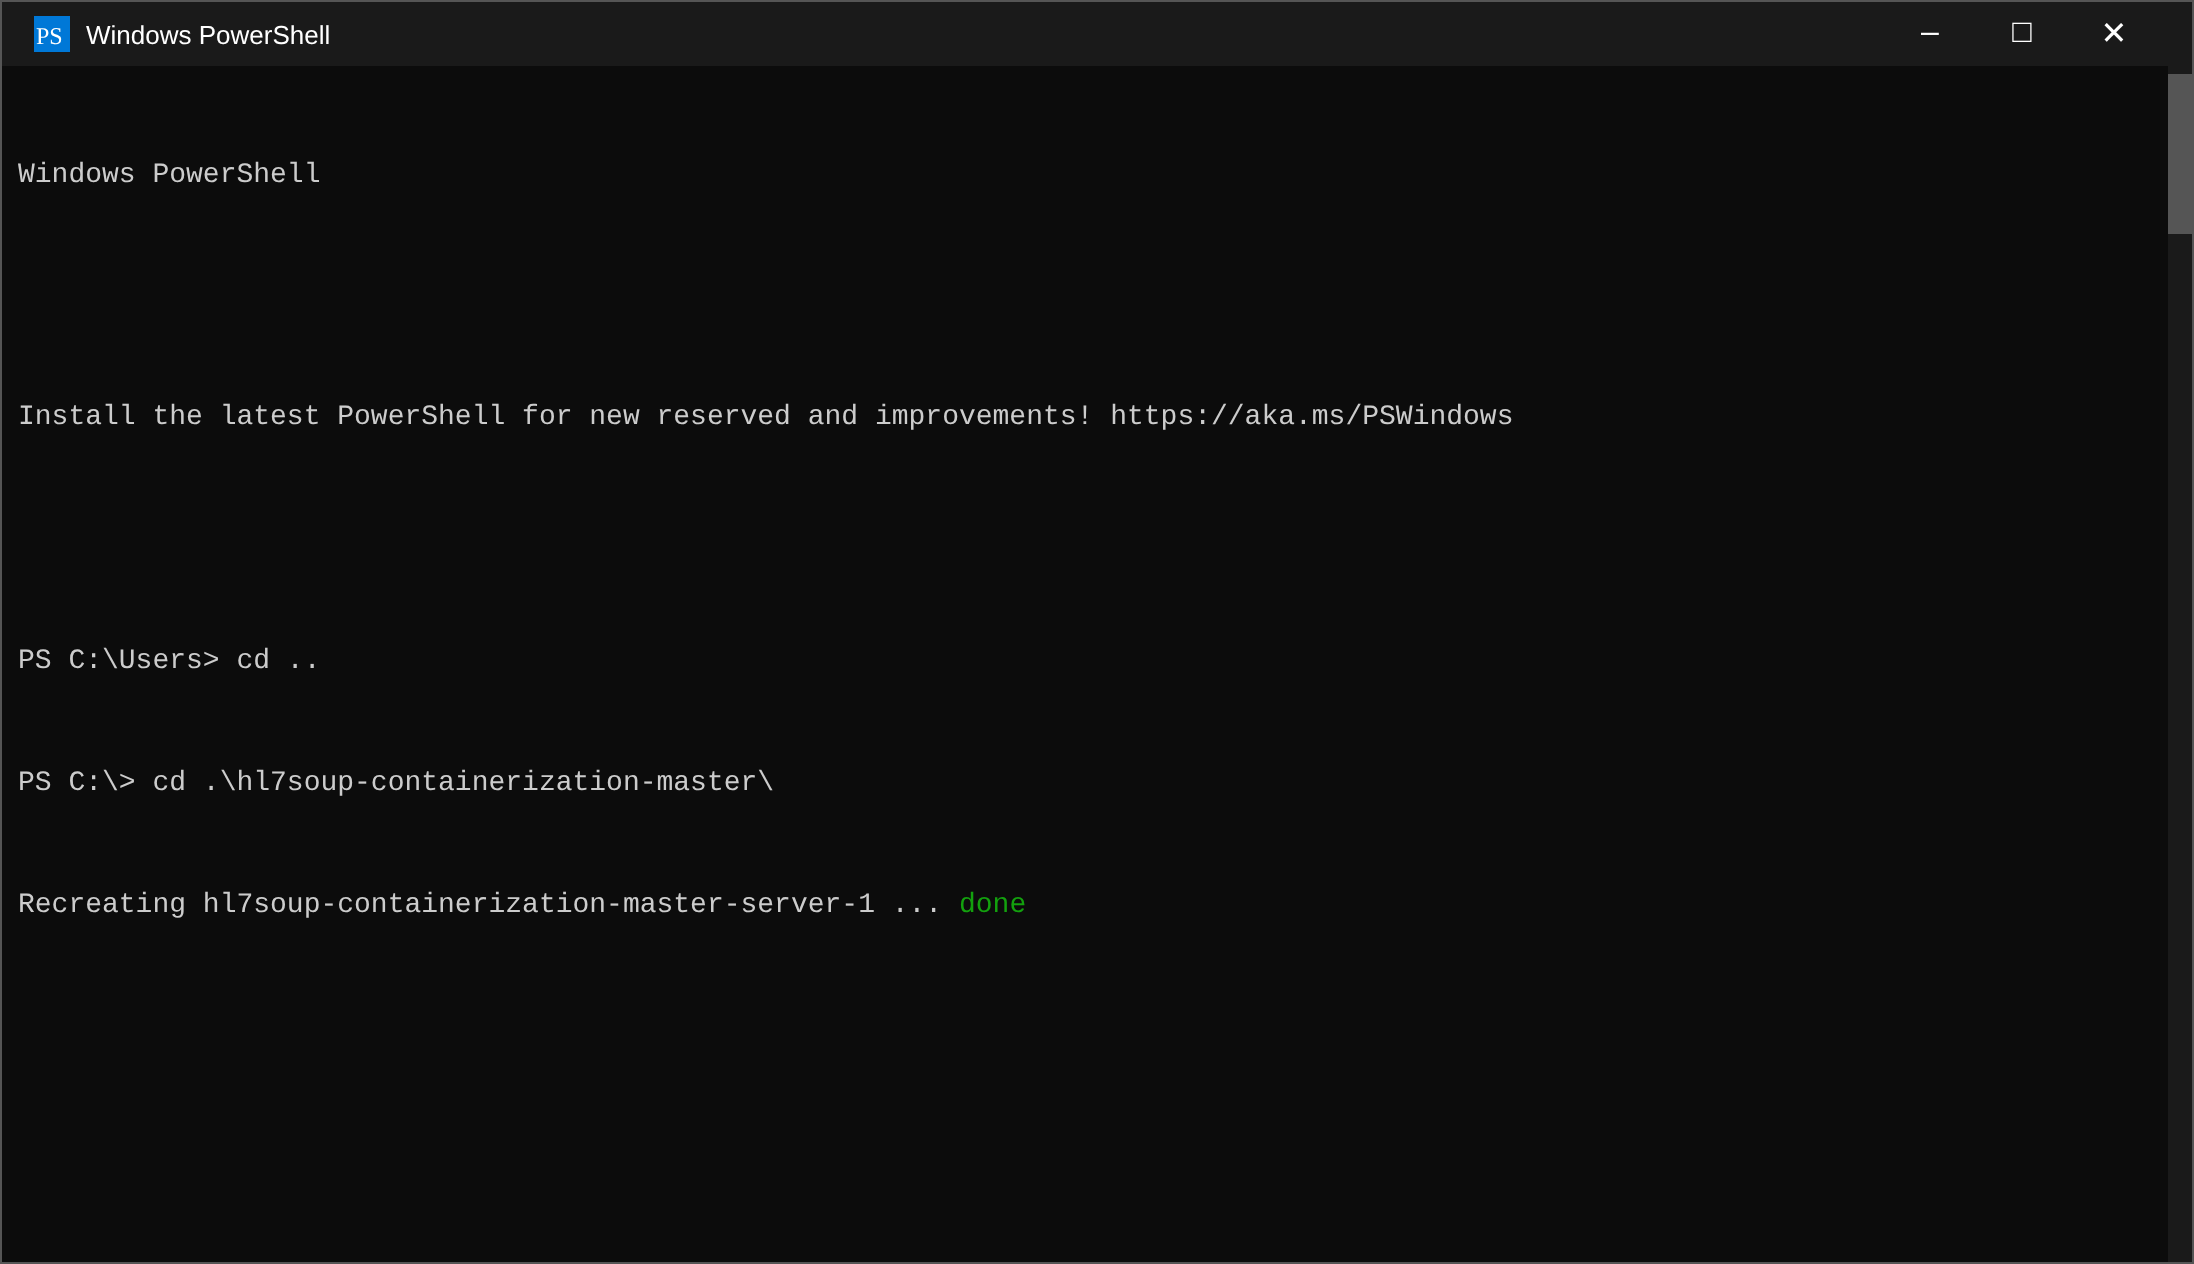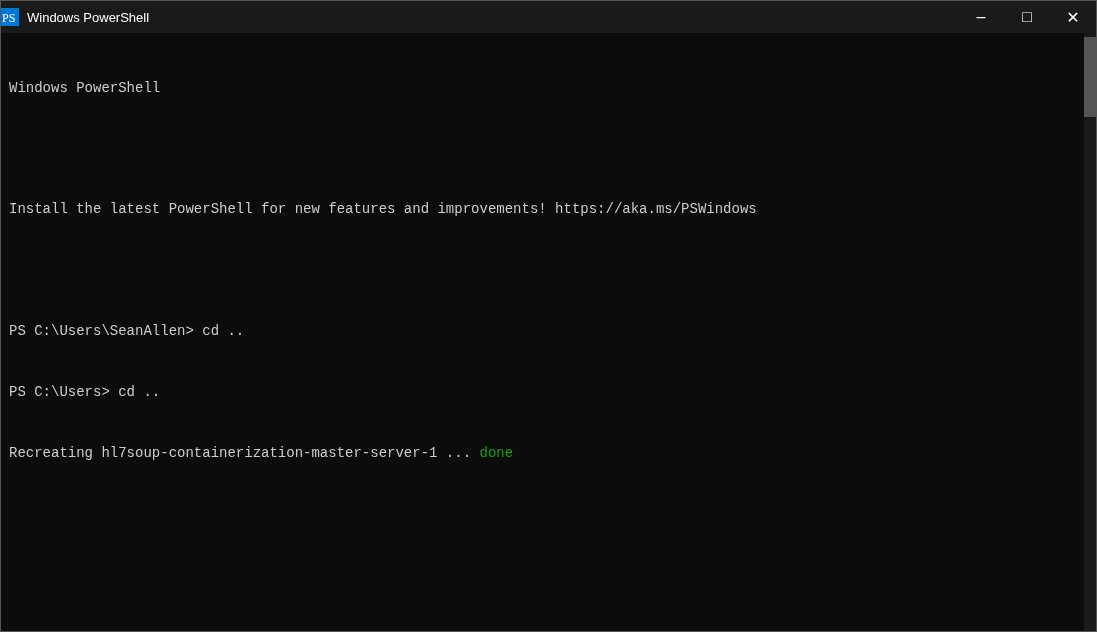--- a/index.html
+++ b/index.html
@@ -23,21 +23,21 @@
       flex-direction: column;
       border: 1px solid #555;
     }
 
     .title-bar {
       height: 32px;
       background: #1a1a1a;
       display: flex;
       align-items: center;
       justify-content: space-between;
-      padding: 0 0;
+      padding: 0 16px;
       flex-shrink: 0;
     }
 
     .title-bar-left {
       display: flex;
       align-items: center;
       gap: 8px;
     }
 
     .title-bar-title {
@@ -142,24 +142,24 @@
       <button class="title-bar-btn">–</button>
       <button class="title-bar-btn">□</button>
       <button class="title-bar-btn close">✕</button>
     </div>
   </div>
 
   <div class="terminal-body">
     <div class="terminal-content">
       <span class="line text-white">Windows PowerShell</span>
       <span class="line">&nbsp;</span>
-      <span class="line text-white">Install the latest PowerShell for new features and improvements! https://aka.ms/PSWindows</span>
+      <span class="line text-white">Install the latest PowerShell for new reserved and improvements! https://aka.ms/PSWindows</span>
       <span class="line">&nbsp;</span>
-      <span class="line text-white">PS C:\Users\SeanAllen&gt; cd ..</span>
       <span class="line text-white">PS C:\Users&gt; cd ..</span>
+      <span class="line text-white">PS C:\&gt; cd .\hl7soup-containerization-master\</span>
       <span class="line text-white">Recreating hl7soup-containerization-master-server-1 ... <span class="text-green">done</span></span>
       
       
     </div>
     <div class="scrollbar">
       <div class="scrollbar-thumb"></div>
     </div>
   </div>
 </div>
 

